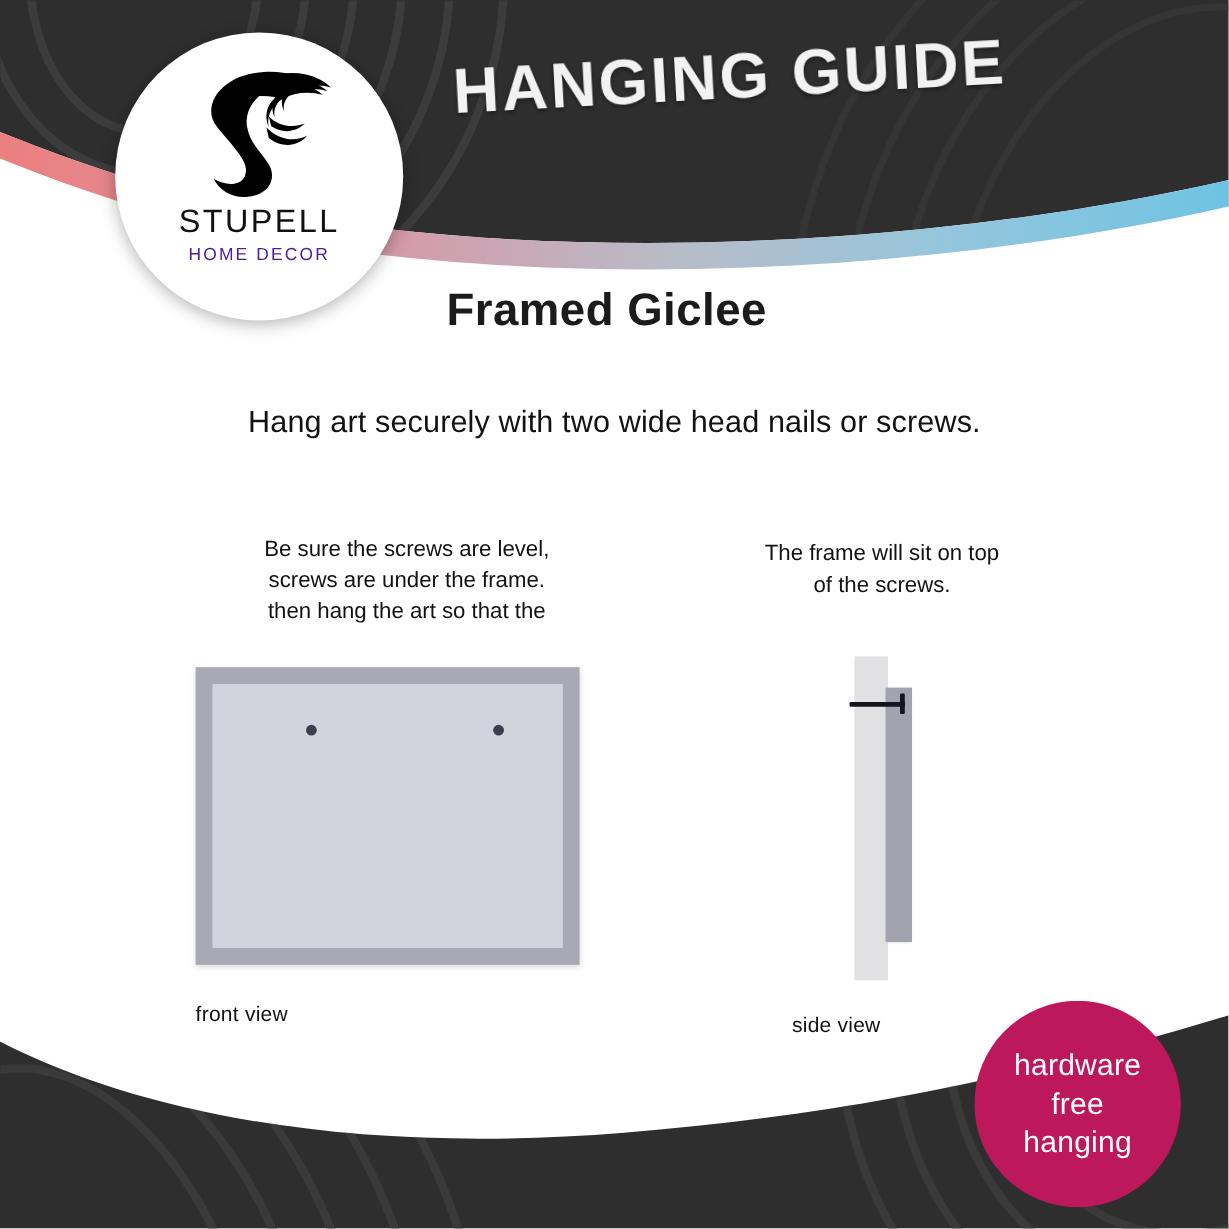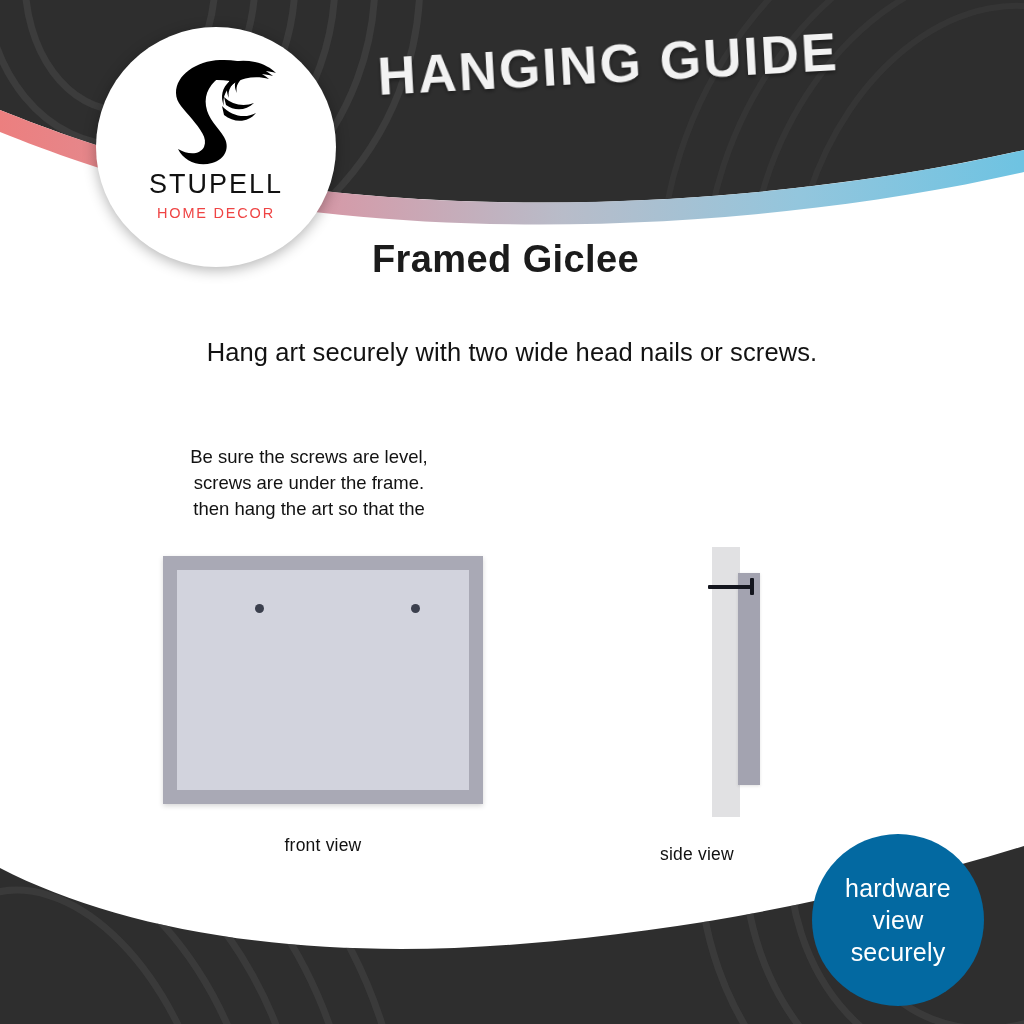--- a/index.html
+++ b/index.html
@@ -53,21 +53,21 @@
     letter-spacing: 2.0px;
     color: #111111;
     font-weight: 400;
     line-height: 1;
     margin-top: 2px;
     font-family: "Liberation Sans", sans-serif;
   }
   .logo-sub {
     font-size: 14.5px;
     letter-spacing: 1.8px;
-    color: #ef4444;
+    color: #4c1d95;
     margin-top: 7px;
     font-family: "Liberation Sans", sans-serif;
   }
 
   
   .header-title {
     position: absolute;
     left: 376px; top: 46px;
     transform: rotate(-3.1deg);
     transform-origin: left top;
@@ -101,21 +101,21 @@
     font-size: 25.5px;
     font-weight: 500;
     color: #121212;
     letter-spacing: 0.1px;
   }
 
   
   .col {
     position: absolute;
   }
-  .col-left  { left: 124px; top: 444px; width: 370px; }
+  .col-left  { left: 154px; top: 444px; width: 370px; }
   .col-right { left: 560px; top: 448px; width: 350px; }
 
   .col-text {
     text-align: center;
     font-size: 18.5px;
     line-height: 26px;
     color: #121212;
     font-weight: 400;
   }
   .col-text .line { display: block; }
@@ -176,30 +176,30 @@
     border-radius: 1px;
   }
 
   
   .caption {
     position: absolute;
     font-size: 17.5px;
     color: #111111;
     letter-spacing: 0.2px;
   }
-  .caption-front { left: 163px; top: 835px; width: 320px; text-align: center; }
+  .caption-front { left: 163px; top: 835px; width: 320px; text-align: left; }
   .caption-side  { left: 660px; top: 844px; width: 150px; text-align: left; }
 
   
   .badge {
     position: absolute;
     left: 812px; top: 834px;
     width: 172px; height: 172px;
     border-radius: 50%;
-    background: #0369a1;
+    background: #be185d;
     display: flex;
     flex-direction: column;
     align-items: center;
     justify-content: center;
     z-index: 60;
   }
   .badge-line {
     color: #ffffff;
     font-size: 25px;
     line-height: 32px;
@@ -289,20 +289,26 @@
 
   <div class="front-view">
     <div class="front-view-inner">
       <div class="screw-dot left"></div>
       <div class="screw-dot right"></div>
     </div>
   </div>
 
   <div class="caption caption-front">front view</div>
 
+  <div class="col col-right">
+    <div class="col-text">
+      <span class="line">The frame will sit on top</span>
+      <span class="line">of the screws.</span>
+    </div>
+  </div>
 
   <div class="side-view">
     <div class="side-wall"></div>
     <div class="side-frame"></div>
     <div class="nail"></div>
     <div class="nail-head"></div>
   </div>
 
   <div class="caption caption-side">side view</div>
 
@@ -327,17 +333,17 @@
           <ellipse cx="1010" cy="-10" rx="215" ry="255" transform="rotate(22 1010 -10)"></ellipse>
           <ellipse cx="1010" cy="-10" rx="260" ry="300" transform="rotate(22 1010 -10)"></ellipse>
           <ellipse cx="1010" cy="-10" rx="305" ry="345" transform="rotate(22 1010 -10)"></ellipse>
         </g>
       </g>
     </svg>
   </div>
 
   <div class="badge">
     <div class="badge-line">hardware</div>
-    <div class="badge-line">view</div>
-    <div class="badge-line">securely</div>
+    <div class="badge-line">free</div>
+    <div class="badge-line">hanging</div>
   </div>
 
 </div>
 
 </body></html>

